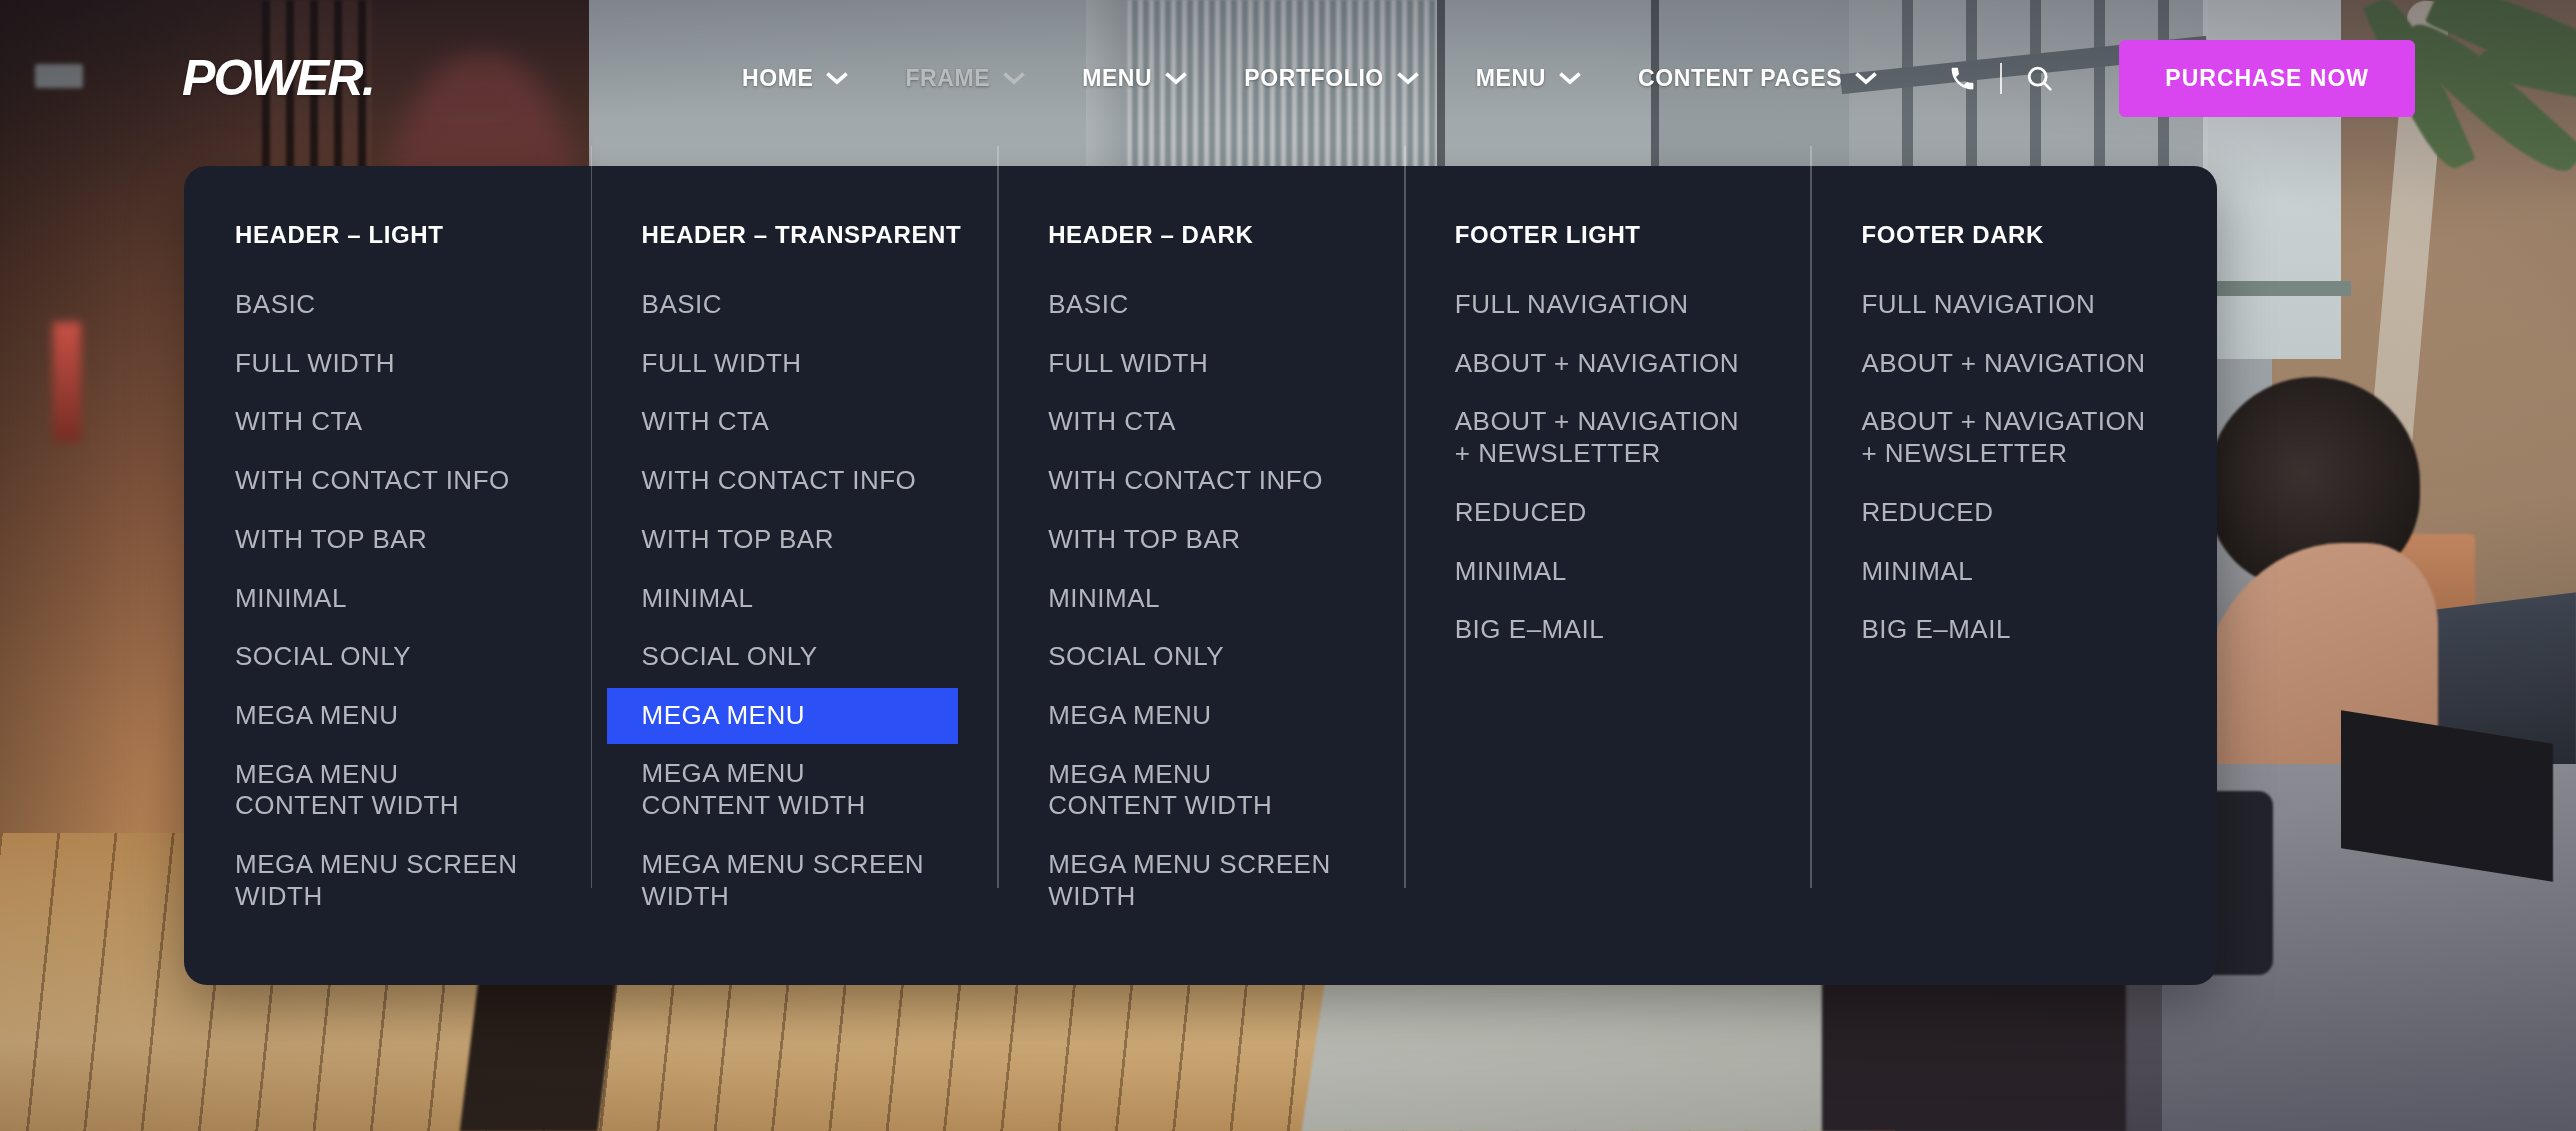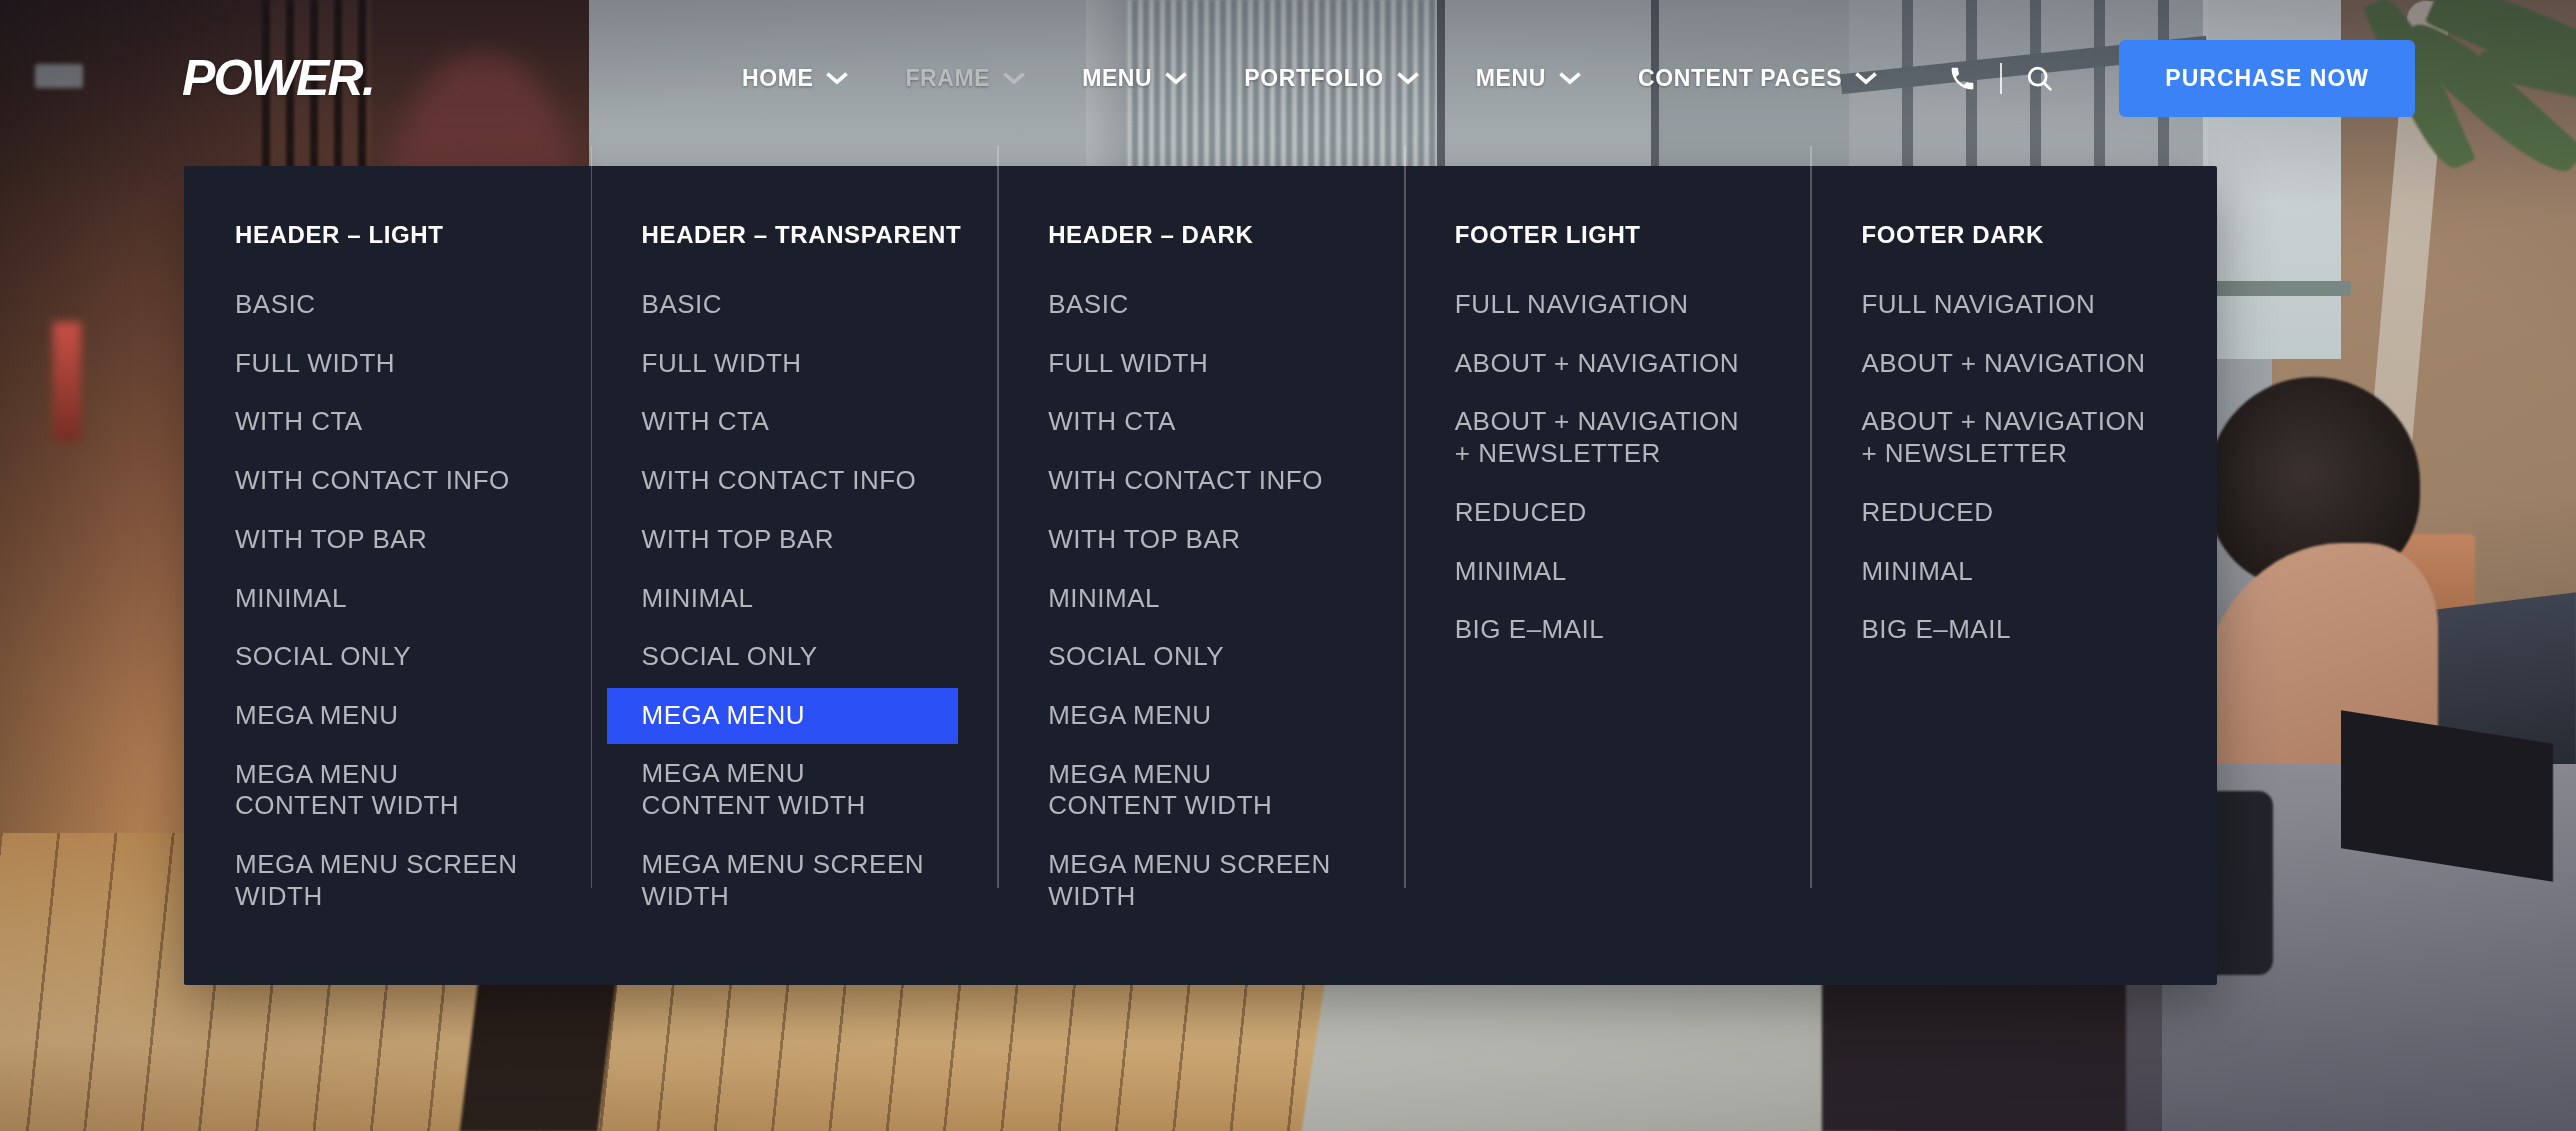--- a/index.html
+++ b/index.html
@@ -180,30 +180,30 @@
   .nav-item.dim .chev svg path { stroke:#b9bcbd; }
   .chev { display:flex; align-items:center; }
 
   .header-right {
     margin-left:auto; display:flex; align-items:center; margin-right:161px; gap:0;
   }
   .hicon { width:42px; height:42px; display:flex; align-items:center; justify-content:center; cursor:pointer; }
   .hdivider { width:1.8px; height:31px; background:rgba(255,255,255,.8); margin:0 16.6px; }
   .cta-btn {
     margin-left:59px;
-    background:#3b82f6; color:#fff;
+    background:#d946ef; color:#fff;
     font-size:23px; font-weight:700; letter-spacing:1px;
     padding:25px 46px; border-radius:6.4px; border:none; cursor:pointer;
     white-space:nowrap;
   }
 
   
   #megamenu {
     position:absolute; left:184px; top:166px; width:2033px; height:819px;
-    background:#1b1e2b; border-radius:2px; z-index:30;
+    background:#1b1e2b; border-radius:23px; z-index:30;
     display:flex; padding:0;
     box-shadow:0 18.4px 55px rgba(0,0,0,.35);
   }
   .mm-col {
     position:relative;
     width:407px; padding:55px 0 0 51px;
   }
   .mm-col + .mm-col::before {
     content:""; position:absolute; left:0; top:-20px; width:1.8px; height:742px;
     background:rgba(255,255,255,.25);

